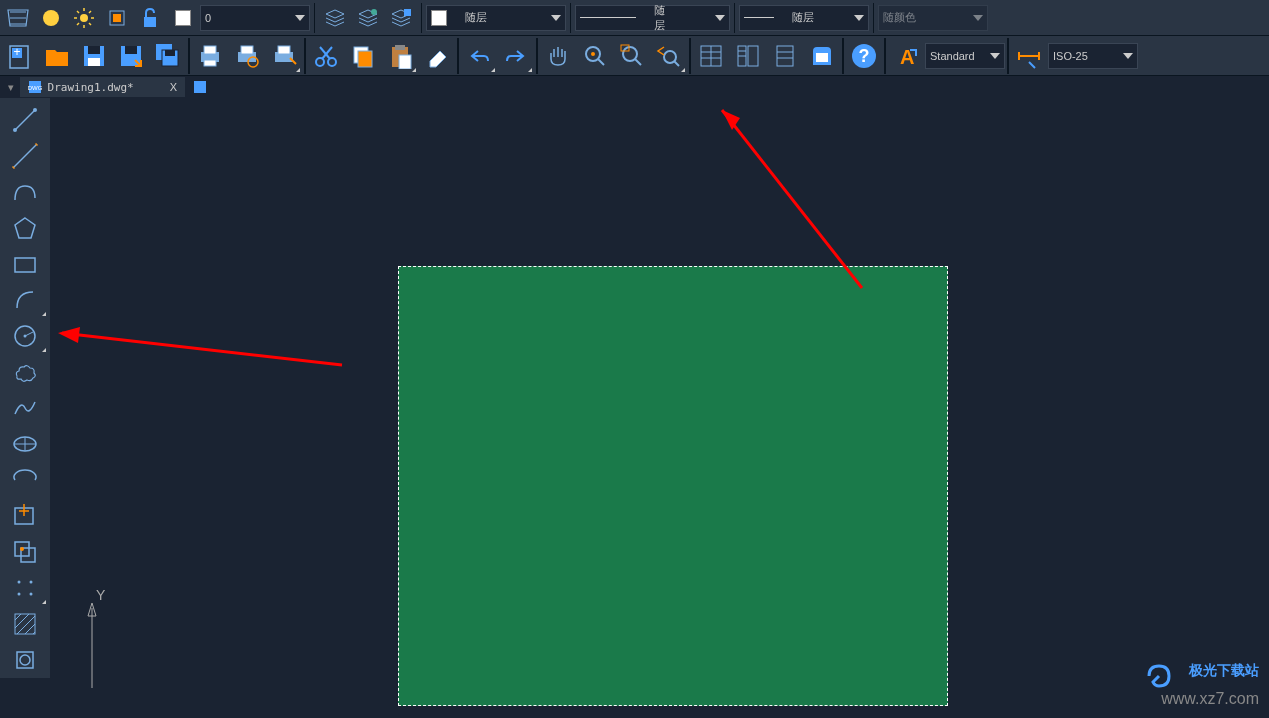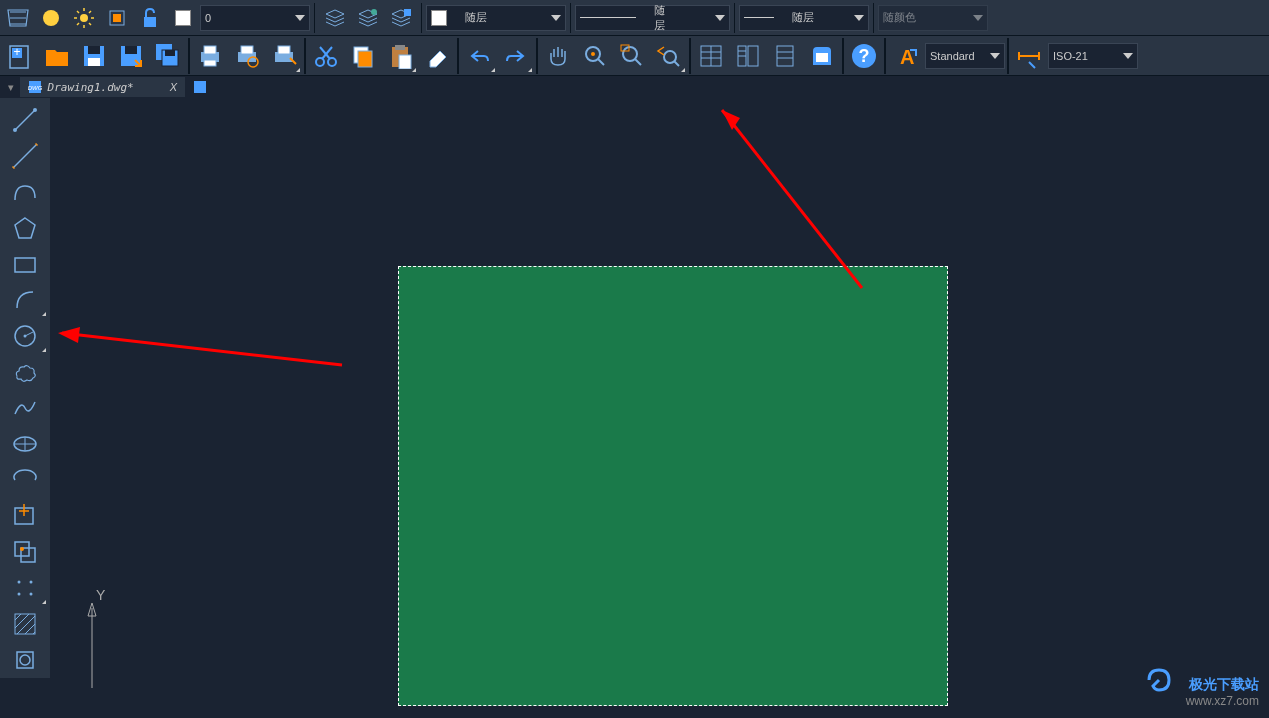--- a/index.html
+++ b/index.html
@@ -14,34 +14,34 @@
 .separator { width: 1px; height: 30px; background: #0a1520; margin: 0 3px; }
 .separator2 { width: 2px; height: 36px; background: #0a1520; margin: 0 1px; }
 
 .dropdown-box { display: flex; align-items: center; background: #1a2332; border: 1px solid #3a4555; height: 26px; padding: 0 4px; cursor: pointer; }
 .dropdown-arrow { width: 0; height: 0; border-left: 5px solid transparent; border-right: 5px solid transparent; border-top: 6px solid #ccc; margin-left: 4px; }
 .small-triangle { position: absolute; bottom: 2px; right: 2px; width: 0; height: 0; border-left: 4px solid transparent; border-bottom: 4px solid #ccc; }
 
 .color-swatch { width: 16px; height: 16px; border: 1px solid #888; }
 
 .tab-bar { display: flex; align-items: center; background: #1a2332; height: 22px; padding-left: 8px; }
-.tab { display: flex; align-items: center; background: #2a3544; padding: 2px 8px; gap: 6px; height: 20px; font-style: italic; }
+.tab { display: flex; align-items: center; background: #2a3544; padding: 2px 8px; gap: 6px; height: 20px; }
 .tab-icon { width: 14px; height: 14px; }
 
 .left-toolbar { position: absolute; left: 0; top: 98px; width: 50px; background: #2a3544; display: flex; flex-direction: column; align-items: center; padding-top: 4px; gap: 0; }
 .left-tool { width: 46px; height: 36px; display: flex; align-items: center; justify-content: center; cursor: pointer; position: relative; }
 
 .canvas-area { position: absolute; left: 52px; top: 98px; right: 0; bottom: 0; background: #1a2332; }
 .green-rect { position: absolute; left: 346px; top: 168px; width: 550px; height: 440px; background: #1a7a4a; border: 1px dashed #fff; }
 
 .red-arrow { position: absolute; }
 
 .watermark { position: absolute; bottom: 10px; right: 10px; }
 .watermark-text { color: #4a9eff; font-size: 14px; font-weight: bold; }
-.watermark-sub { color: #888; font-size: 12px; }
+.watermark-sub { color: #888; font-size: 16px; }
 
 svg { pointer-events: none; }
 .line-sample { width: 60px; height: 1px; background: #ccc; }
 
 .ucs-icon { position: absolute; left: 20px; bottom: 20px; }
 
 .dd-flex { display: flex; align-items: center; gap: 18px; }
 </style>
 </head>
 <body>
@@ -317,21 +317,21 @@
   <div class="separator2"></div>
   <div class="tool-btn small">
       <svg width="28" height="28">
         <line x1="4" y1="14" x2="24" y2="14" stroke="#ff8c00" stroke-width="2"></line>
         <line x1="4" y1="10" x2="4" y2="18" stroke="#ff8c00" stroke-width="2"></line>
         <line x1="24" y1="10" x2="24" y2="18" stroke="#ff8c00" stroke-width="2"></line>
         <path d="M14 20 L20 26" stroke="#4a9eff" stroke-width="2"></path>
       </svg>
     </div>
   <div class="dropdown-box" style="width:90px;">
-    <span>ISO-21</span>
+    <span>ISO-25</span>
     <div style="flex:1"></div>
     <div class="dropdown-arrow"></div>
   </div>
 </div>
 
 <div class="tab-bar">
   <span style="color:#888;margin-right:6px;">▾</span>
   <div class="tab">
     <svg class="tab-icon" width="14" height="14">
         <rect x="1" y="1" width="12" height="12" fill="#4a9eff"></rect>
@@ -465,20 +465,20 @@
   </svg>
 
   <svg class="ucs-icon" width="60" height="110">
     <line x1="20" y1="100" x2="20" y2="20" stroke="#aaa" stroke-width="1"></line>
     <polygon points="20,15 16,28 24,28" fill="none" stroke="#aaa"></polygon>
     <text x="24" y="12" fill="#aaa" font-size="14">Y</text>
   </svg>
 </div>
 
 <div class="watermark">
-  <div style="display:flex;align-items:flex-end;gap:16px;">
+  <div style="display:flex;align-items:flex-start;gap:16px;">
     <svg width="28" height="28">
         <path d="M4 14 Q4 4 14 4 Q24 4 24 14 Q24 24 14 24 Q10 24 8 20 L14 14" fill="none" stroke="#4a9eff" stroke-width="3"></path>
       </svg>
     <span class="watermark-text">极光下载站</span>
   </div>
   <div class="watermark-sub" style="text-align:right;">www.xz7.com</div>
 </div>
 
 </body></html>

